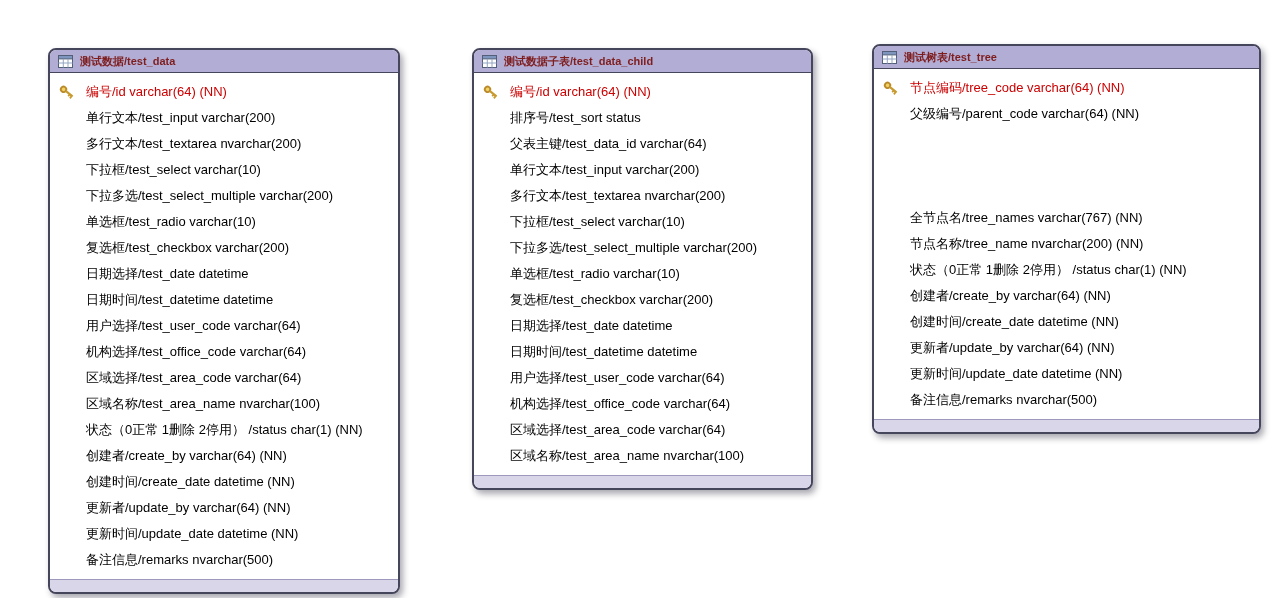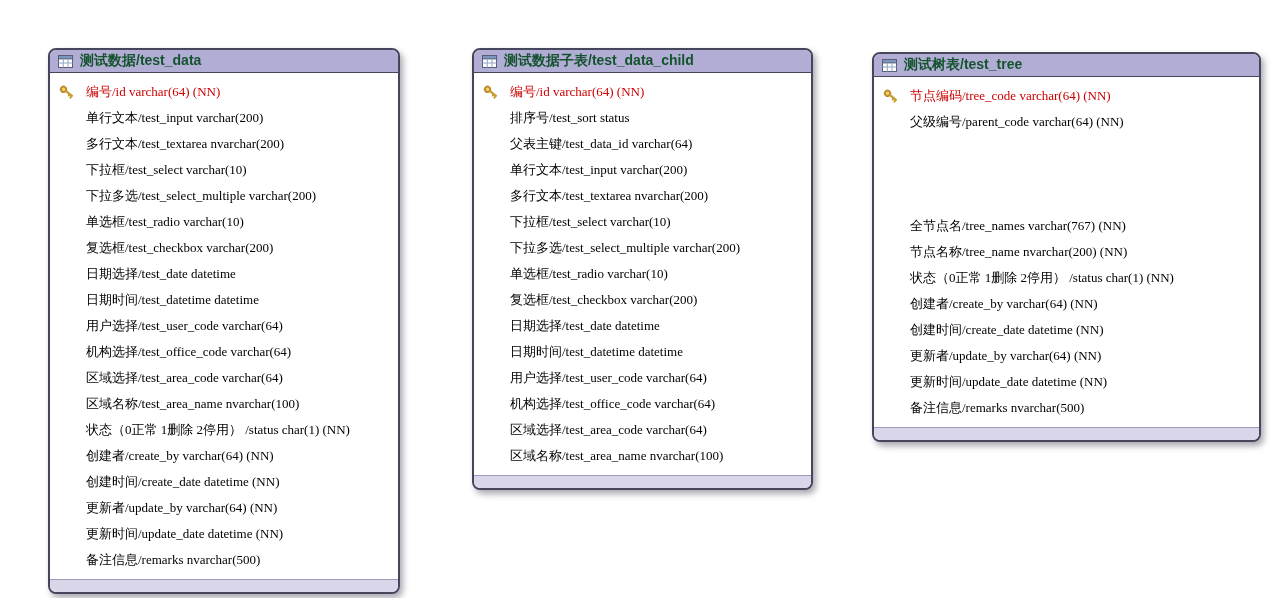--- a/index.html
+++ b/index.html
@@ -11,33 +11,33 @@
     position:absolute;
     background:#ffffff;
     border:2px solid #45455c;
     border-radius:8px;
     box-shadow:3px 4px 6px rgba(40,40,60,0.40);
     display:flex;
     flex-direction:column;
   }
   #canvas .entity:nth-of-type(1){ left:48px;  top:48px; width:352px; }
   #canvas .entity:nth-of-type(2){ left:472px; top:48px; width:341px; }
-  #canvas .entity:nth-of-type(3){ left:872px; top:52px; width:389px; }
+  #canvas .entity:nth-of-type(3){ left:872px; top:44px; width:389px; }
 
   .entity-header {
     background:#b1add5;
     border-bottom:1px solid #45455c;
     border-radius:6px 6px 0 0;
     display:flex; align-items:center; gap:7px;
     padding:4px 8px;
     height:23px;
   }
-  .entity-title { font-size:14px; font-weight:bold; color:#14532d; white-space:nowrap; }
+  .entity-title { font-size:11px; font-weight:bold; color:#7f1d1d; white-space:nowrap; }
 
-  .entity-body { padding:6px 11px 6px 0;font-family:Liberation Serif, serif; }
+  .entity-body { padding:6px 11px 6px 0; }
 
   .field-row {
     display:flex; align-items:center;
     height:26px;
     padding-left:8px;
     font-size:13px;
     color:#000000;
   }
   .key-cell { flex:0 0 28px; width:28px; display:flex; align-items:center; }
   .field-row:not(.pk) .key-icon { visibility:hidden; }

